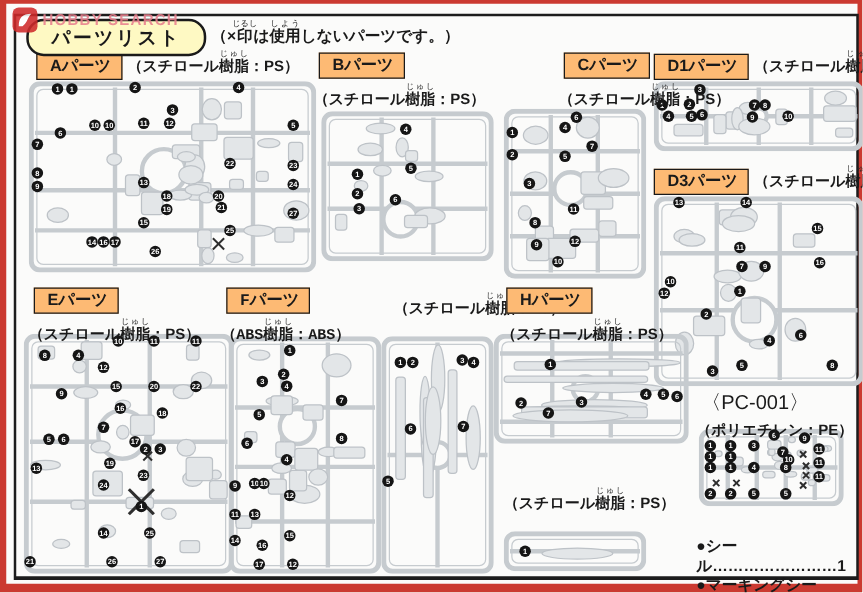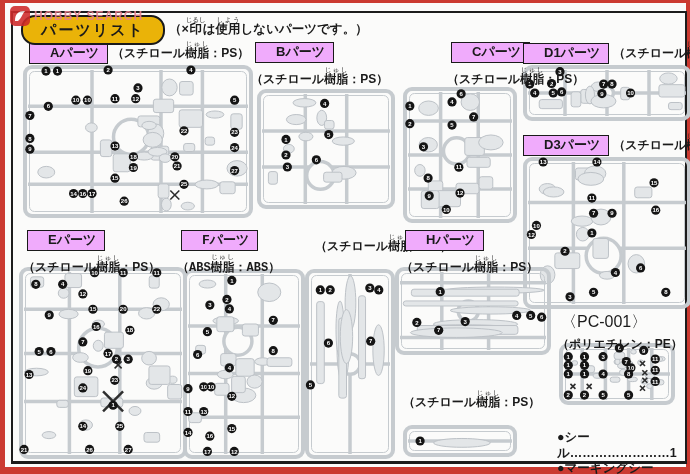--- a/index.html
+++ b/index.html
@@ -5,35 +5,35 @@
   html,body{margin:0;padding:0;}
   body{width:690px;height:474px;position:relative;overflow:hidden;
        font-family:"Liberation Sans","DejaVu Sans",sans-serif;color:#1a1a1a;}
   #page{position:absolute;inset:0;background:#fbfbfa;
         border-left:5px solid #cb3a31;border-top:3px solid #cb3a31;
         border-right:4px solid #cb3a31;border-bottom:7px solid #cb3a31;}
   #contentbox{position:absolute;left:6px;top:8px;width:672px;height:448px;
         border:2px solid #1c1c1c;border-bottom-width:3px;background:transparent;}
   
   #titlepill{position:absolute;left:16px;top:12px;width:140px;height:26px;
-        background:#eab308;border:2px solid #1a1a1a;border-radius:14px;
+        background:#fef9c3;border:2px solid #1a1a1a;border-radius:14px;
         display:flex;align-items:center;justify-content:center;
         font-size:15px;font-weight:bold;letter-spacing:2px;z-index:3;}
   #note{position:absolute;left:164px;top:13px;font-size:12.5px;font-weight:600;z-index:3;}
   ruby{ruby-position:over;}
   rt{font-size:6.5px;font-weight:normal;color:#222;letter-spacing:0;}
   
   #watermark{position:absolute;left:4px;top:2px;display:flex;align-items:center;
         gap:3px;z-index:6;pointer-events:none;opacity:.88;}
   #watermark .brand{font-size:12px;font-weight:bold;color:#e8808e;
         letter-spacing:1px;transform:scaleY(1.05);}
   
   .plabel{position:absolute;white-space:nowrap;z-index:2;}
-  .pbox{display:inline-block;border:1.5px solid #1a1a1a;background:#f0abfc;
-        padding:0px 8px 1px 20px;font-size:13px;font-weight:bold;}
+  .pbox{display:inline-block;border:1.5px solid #1a1a1a;background:#fdba74;
+        padding:0px 8px 1px 10px;font-size:13px;font-weight:bold;}
   .pfree{display:inline-block;font-size:16px;font-weight:normal;}
   .pcount{font-size:12px;font-weight:bold;margin-left:3px;}
   .pmat{font-size:12px;font-weight:600;margin-left:4px;}
   .pmat.block{display:block;margin-left:-4px;margin-top:3px;}
   .runner{position:absolute;z-index:1;}
   
   #legend{position:absolute;left:552px;top:427px;font-size:12.5px;
         font-weight:bold;line-height:1.25;z-index:2;}
 </style>
 </head>

